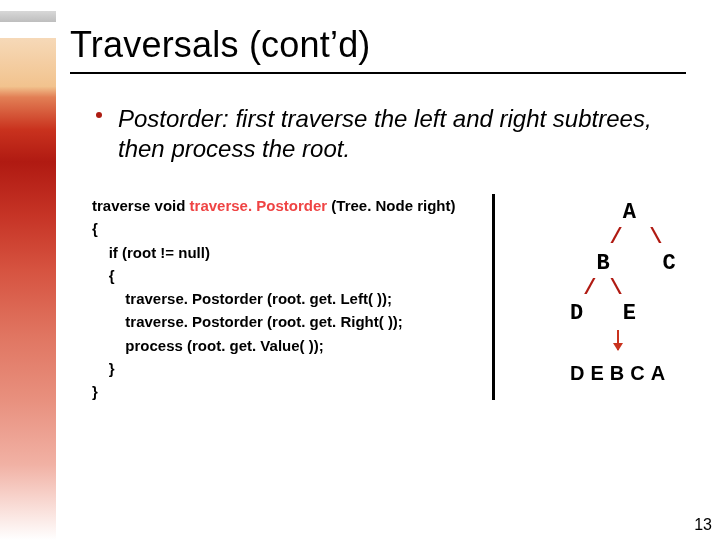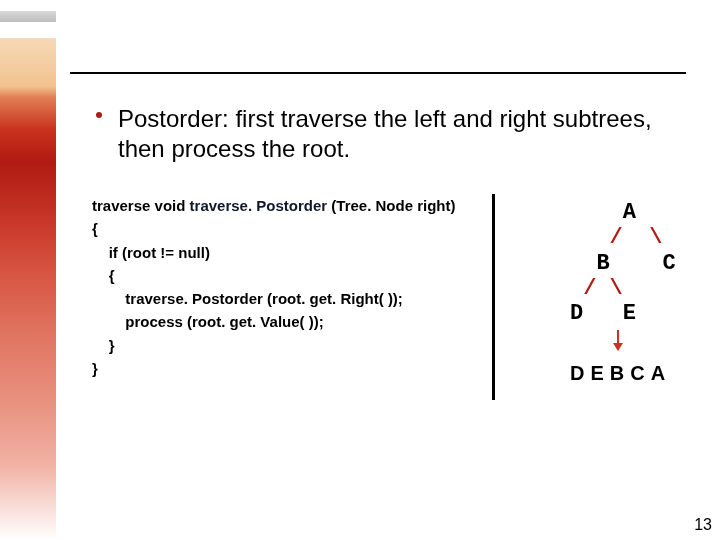--- a/index.html
+++ b/index.html
@@ -49,20 +49,21 @@
     height: 2px;
     background: #000;
   }
   .bullet {
     position: absolute;
     left: 70px;
     top: 104px;
     width: 610px;
     font-size: 24px;
     line-height: 1.25;
+    font-style: italic;
   }
   .bullet-dot {
     position: absolute;
     left: 96px;
     top: 112px;
     width: 6px;
     height: 6px;
     background: #ad1c12;
     border-radius: 50%;
   }
@@ -75,21 +76,21 @@
     top: 194px;
     width: 400px;
     height: 206px;
     border-right: 3px solid #000;
     font-size: 15px;
     font-weight: 700;
     font-family: Arial, Helvetica, sans-serif;
     line-height: 1.55;
   }
   .codebox .row { white-space: pre; }
-  .kw-red { color: #0f172a; font-weight: 700; }
+  .kw-red { color: #ef4444; font-weight: 700; }
   .tree {
     position: absolute;
     left: 570px;
     top: 200px;
     font-family: "Courier New", monospace;
     font-size: 22px;
     line-height: 1.15;
     white-space: pre;
     font-weight: 700;
   }
@@ -127,32 +128,34 @@
     font-size: 16px;
     color: #000;
   }
 </style>
 </head>
 <body>
 
 <div class="slide">
   <div class="deco-left"></div>
 
+  <div class="title">Traversals (cont’d)</div>
   <div class="title-underline"></div>
 
   <div class="bullet-dot"></div>
   <div class="bullet">
     <div class="bullet-text">Postorder: first traverse the left and right subtrees, then process the root.</div>
   </div>
 
   <div class="codebox">
     <div class="row"><span>traverse void </span><span class="kw-red">traverse. Postorder</span><span> (Tree. Node right)</span></div>
     <div class="row">{</div>
     <div class="row">    if (root != null)</div>
     <div class="row">    {</div>
+    <div class="row">        traverse. Postorder (root. get. Left( ));</div>
     <div class="row">        traverse. Postorder (root. get. Right( ));</div>
     <div class="row">        process (root. get. Value( ));</div>
     <div class="row">    }</div>
     <div class="row">}</div>
   </div>
 
   <div class="tree"><span>    A</span>
 <span class="slash">   /</span><span class="slash">  \</span>
 <span>  B    C</span>
 <span class="slash"> /</span><span class="slash"> \</span>

